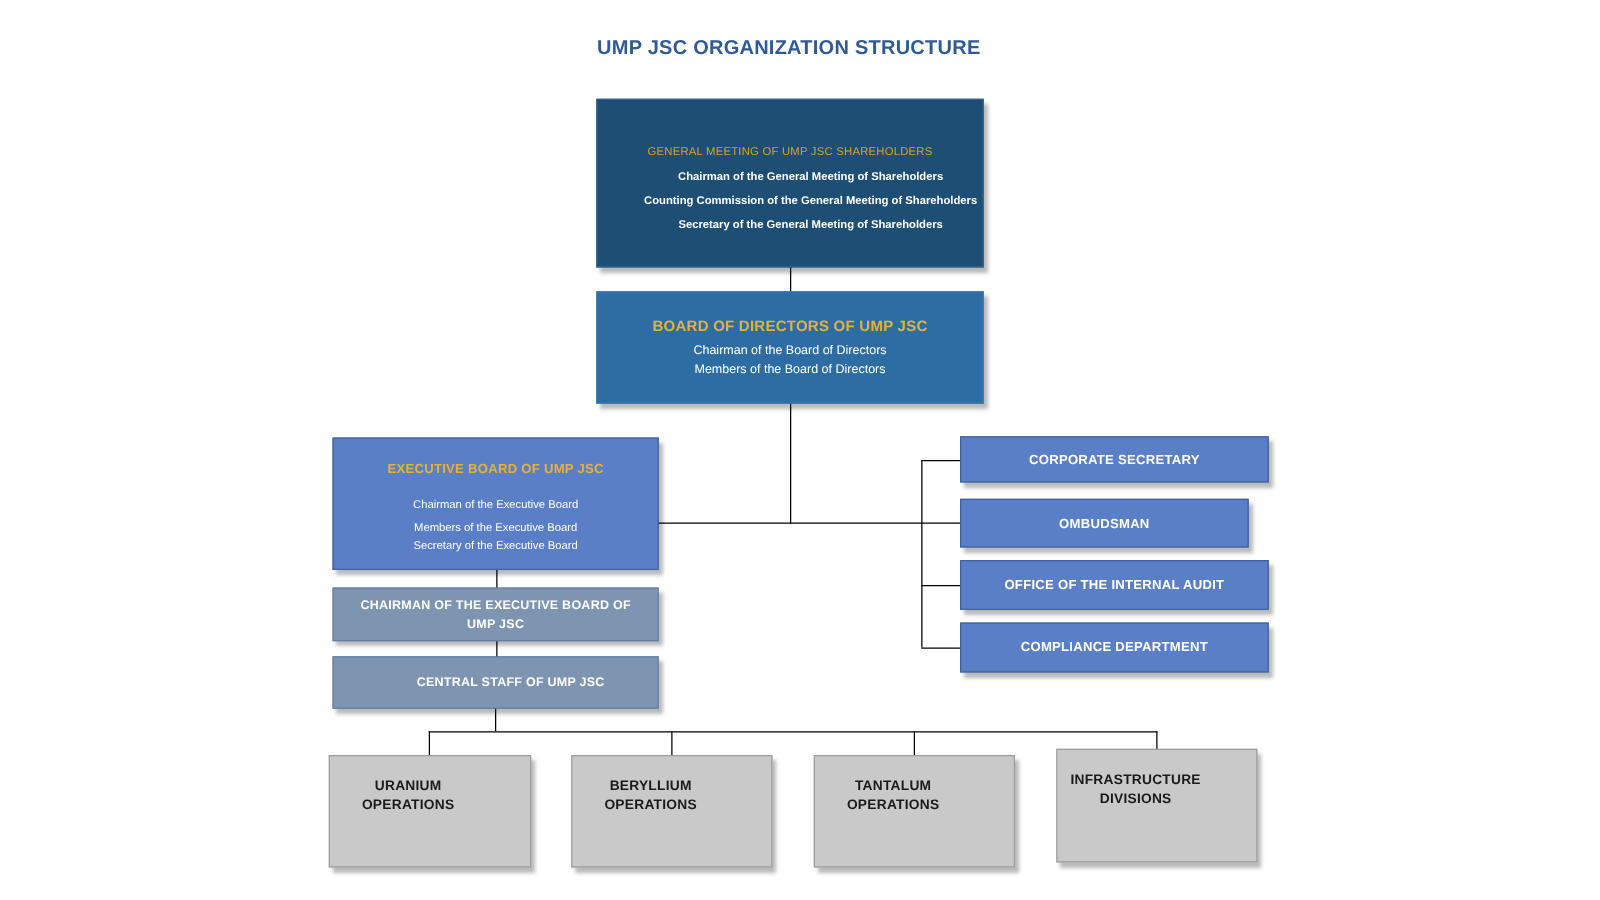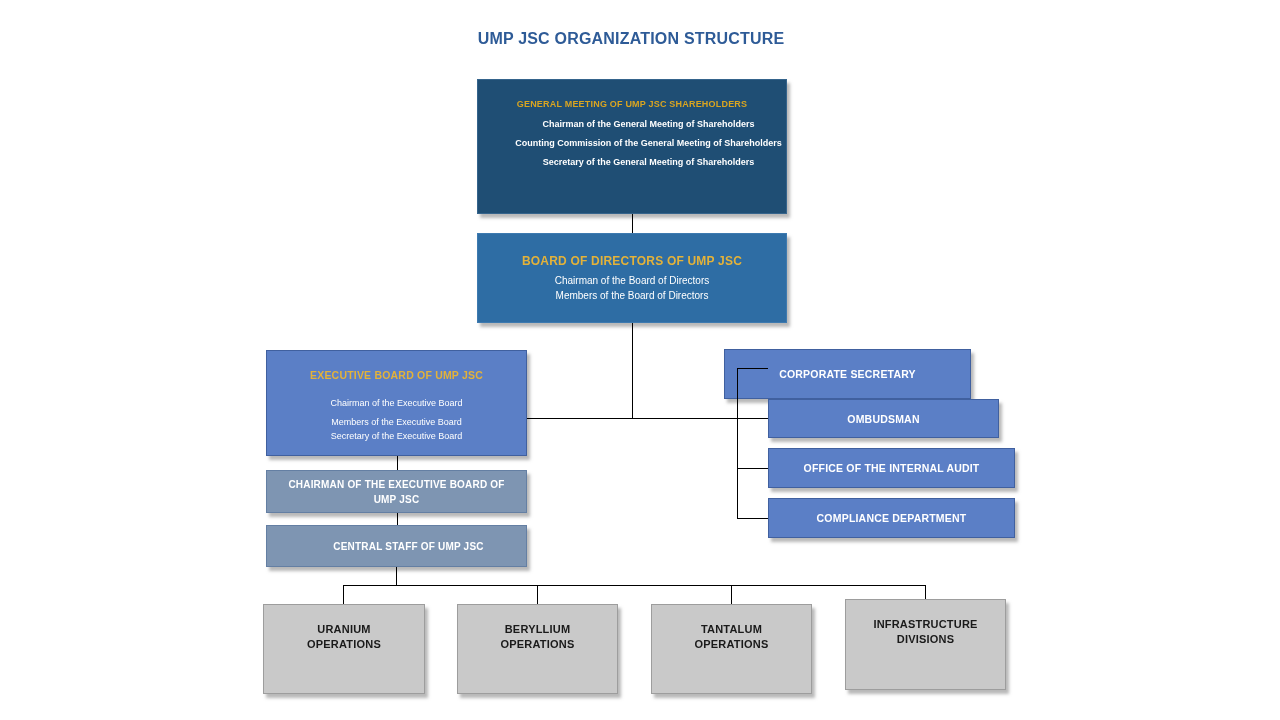--- a/index.html
+++ b/index.html
@@ -25,23 +25,23 @@
   .shadow { box-shadow: 3px 4px 3px rgba(128,128,128,0.55); }
 
   
   .box-navy {
     background: #1F4E74;
     border: 1px solid #35648C;
     color: #ffffff;
     text-align: center;
   }
   .gm-heading {
-    margin-top: 19px;
-    font-size: 9px;
-    font-weight: bold;
+    margin-top: 36px;
+    font-size: 9px;
+    font-weight: normal;
     color: #D9A521;
     letter-spacing: 0.2px;
   }
   .gm-line {
     font-size: 9px;
     font-weight: bold;
     line-height: 19px;
     color: #ffffff;
     padding-left: 33px;
   }
@@ -123,21 +123,21 @@
     letter-spacing: 0.2px;
   }
   .slate-inner { max-width: 222px; line-height: 15px; }
 
   
   .box-gray {
     background: #C9C9C9;
     border: 1px solid #9D9D9D;
     color: #1A1A1A;
     display: flex;
-    justify-content: center;
+    justify-content: flex-start;
     text-align: center;
     font-size: 11px;
     font-weight: 600;
     letter-spacing: 0.2px;
   }
   .gray-inner { max-width: 125px; margin-top: 17px; line-height: 15px; }
 
   
   .line { background: #000000; }
 </style>
@@ -165,21 +165,21 @@
     </div>
   </div>
 
   <div class="abs box-blue shadow" style="left:266px; top:350px; width:261px; height:106px;">
     <div class="eb-heading">EXECUTIVE BOARD OF UMP JSC</div>
     <div class="eb-line1">Chairman of the Executive Board</div>
     <div class="eb-line eb-gap">Members of the Executive Board</div>
     <div class="eb-line">Secretary of the Executive Board</div>
   </div>
 
-  <div class="abs box-unit shadow" style="left:724px; top:349px; width:247px; height:50px;text-align:center;">
+  <div class="abs box-unit shadow" style="left:768px; top:349px; width:247px; height:37px;text-align:center;">
     <span>CORPORATE SECRETARY</span>
   </div>
   <div class="abs box-unit shadow" style="left:768px; top:399px; width:231px; height:39px;">
     <span>OMBUDSMAN</span>
   </div>
   <div class="abs box-unit shadow" style="left:768px; top:448px; width:247px; height:40px;">
     <span>OFFICE OF THE INTERNAL AUDIT</span>
   </div>
   <div class="abs box-unit shadow" style="left:768px; top:498px; width:247px; height:40px;">
     <span>COMPLIANCE DEPARTMENT</span>

